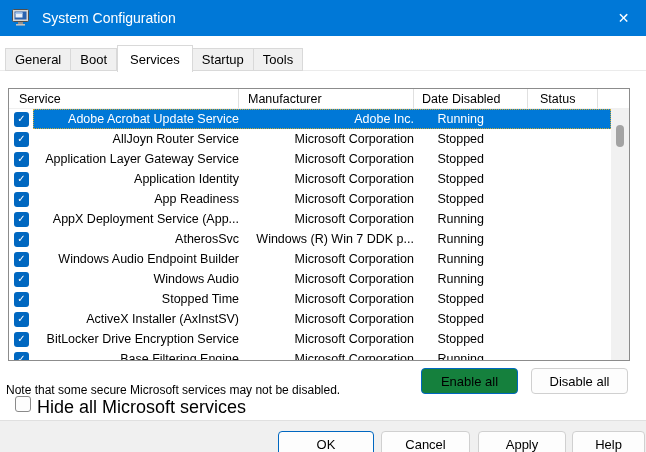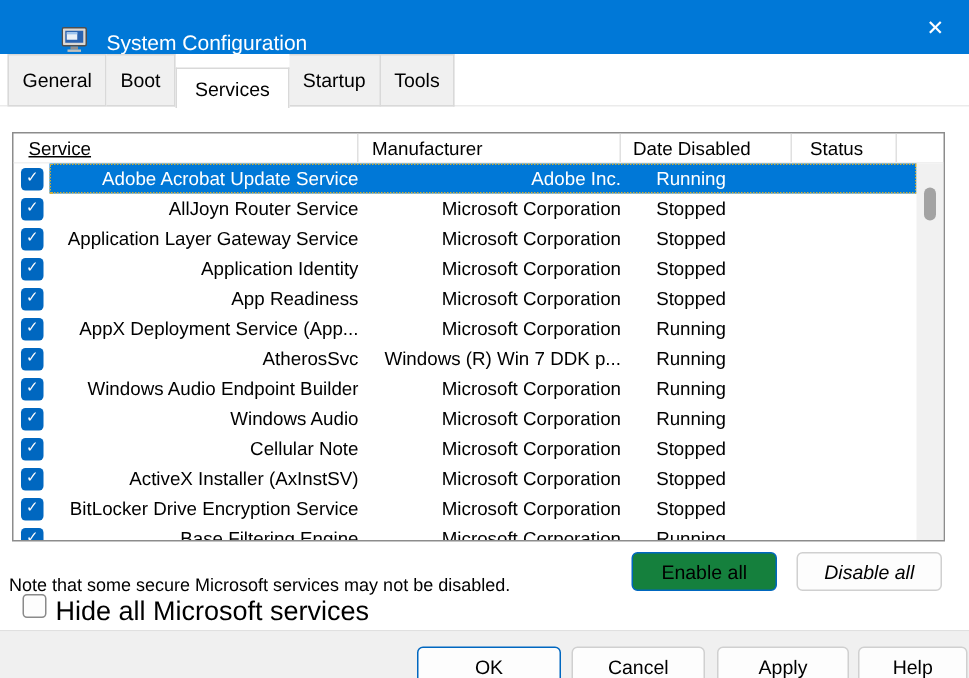--- a/index.html
+++ b/index.html
@@ -7,54 +7,54 @@
   body {
     position: relative;
     font-family: "Liberation Sans", "DejaVu Sans", sans-serif;
     background: #ffffff;
     color: #000;
     font-size: 13px;
   }
   
   .titlebar {
     position: absolute; top:0; left:0; right:0; height:36px;
-    background: #0078d7; display:flex; align-items:flex-end;padding-left:29px;
+    background: #0078d7; display:flex; align-items:center;
   }
   .titlebar .app-icon { margin-left:12px; width:20px; height:18px; flex:0 0 auto; }
   .titlebar .title { color:#fff; font-size:14px; margin-left:10px; }
   .close-btn {
     position:absolute; right:0; top:0; width:45px; height:36px;
     display:flex; align-items:center; justify-content:center;
     color:#fff; font-size:14px; cursor:default;
   }
   
   .tabline { position:absolute; top:70px; left:0; right:0; height:1px; background:#ebebeb; }
   .tabs {
     position:absolute; top:44px; left:5px; height:27px;
     display:flex; align-items:flex-end;
   }
   .tab {
-    height:35px; padding:0 9px; background:#f0f0f0;
+    height:23px; padding:0 9px; background:#f0f0f0;
     border:1px solid #d9d9d9; border-left-width:0;
     display:flex; align-items:center; font-size:13px; z-index:1;
   }
   .tab:first-child { border-left-width:1px; }
   .tab.active {
     height:27px; padding:0 12px; background:#ffffff;
     border:1px solid #d9d9d9; border-bottom:none;
     margin-bottom:-1px; z-index:3;
   }
   
   .listbox {
     position:absolute; left:8px; top:88px; width:622px; height:273px;
     border:1px solid #8c8c8c; background:#fff; overflow:hidden; font-size:12.5px;
   }
   .lheader { height:20px; display:flex; align-items:stretch; border-bottom:1px solid #f0f0f0; }
   .hcell { display:flex; align-items:center; border-right:1px solid #e0e0e0; white-space:nowrap; overflow:hidden; }
-  .hc0 { width:230px; padding-left:10px;text-decoration:underline; }
+  .hc0 { width:230px; padding-left:10px; }
   .hc1 { width:175px; padding-left:9px; }
   .hc2 { width:70px;  padding-left:12px; }
   .hc3 { width:114px; padding-left:8px; }
   .hfill { flex:1; border-right:none; }
   .row { height:20px; display:flex; align-items:center; }
   .cbwrap { width:24px; flex:0 0 auto; display:flex; align-items:center; }
   .cb {
     width:15px; height:15px; margin-left:5px; border-radius:3px;
     background:#0067c0; display:flex; align-items:center; justify-content:center;
   }
@@ -75,21 +75,21 @@
   }
   .vthumb { position:absolute; top:16px; left:5px; width:8px; height:22px; background:#a3a3a3; border-radius:4px; }
   
   .note { position:absolute; left:6px; top:383px; font-size:12px; }
   .btn {
     position:absolute; height:26px; border-radius:4px; background:#fdfdfd;
     border:1px solid #d0d0d0; display:flex; align-items:center; justify-content:center;
     font-size:13px; cursor:default;
   }
   .btn-enable  { left:421px; top:368px; width:97px; background:#15803d; border-color:#0067c0; }
-  .btn-disable { left:531px; top:368px; width:97px;font-style:italic; }
+  .btn-disable { left:531px; top:368px; width:97px; }
   .hidebox {
     position:absolute; left:15px; top:396px; width:16px; height:16px;
     border:1px solid #8a8a8a; border-radius:3px; background:#fdfdfd;
   }
   .hidelabel { position:absolute; left:37px; top:397px; font-size:18px; }
   
   .footer-divider { position:absolute; left:0; right:0; top:420px; height:1px; background:#e0e0e0; }
   .footer { position:absolute; left:0; right:0; top:421px; height:31px; background:#f0f0f0; }
   .btn-ok     { left:278px; top:431px; width:96px; height:27px; border-color:#0067c0; }
   .btn-cancel { left:381px; top:431px; width:89px; height:27px; }
@@ -247,21 +247,21 @@
           <span class="rcell rc3"></span>
         </div>
       </div>
       <div class="row">
         <span class="cbwrap">
           <span class="cb">
             <span class="ck">✓</span>
           </span>
         </span>
         <div class="rowbody">
-          <span class="rcell rc0">Cellular Note</span>
+          <span class="rcell rc0">Stopped Time</span>
           <span class="rcell rc1">Microsoft Corporation</span>
           <span class="rcell rc2">Stopped</span>
           <span class="rcell rc3"></span>
         </div>
       </div>
       <div class="row">
         <span class="cbwrap">
           <span class="cb">
             <span class="ck">✓</span>
           </span>

